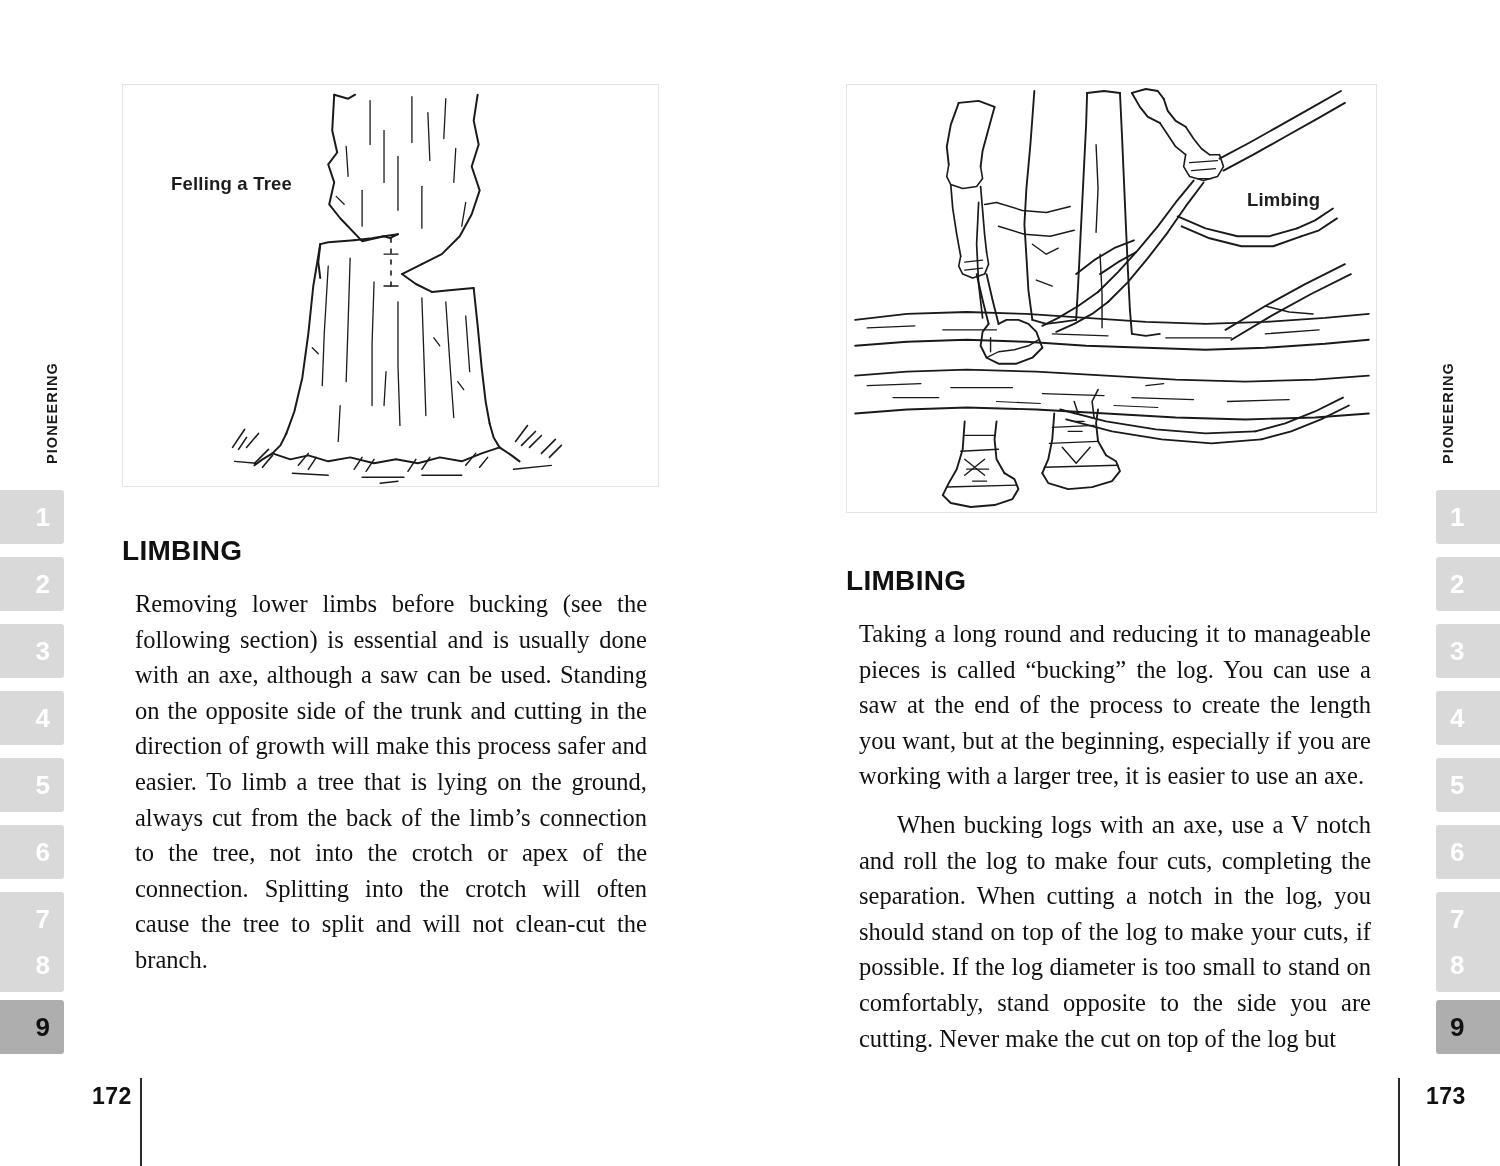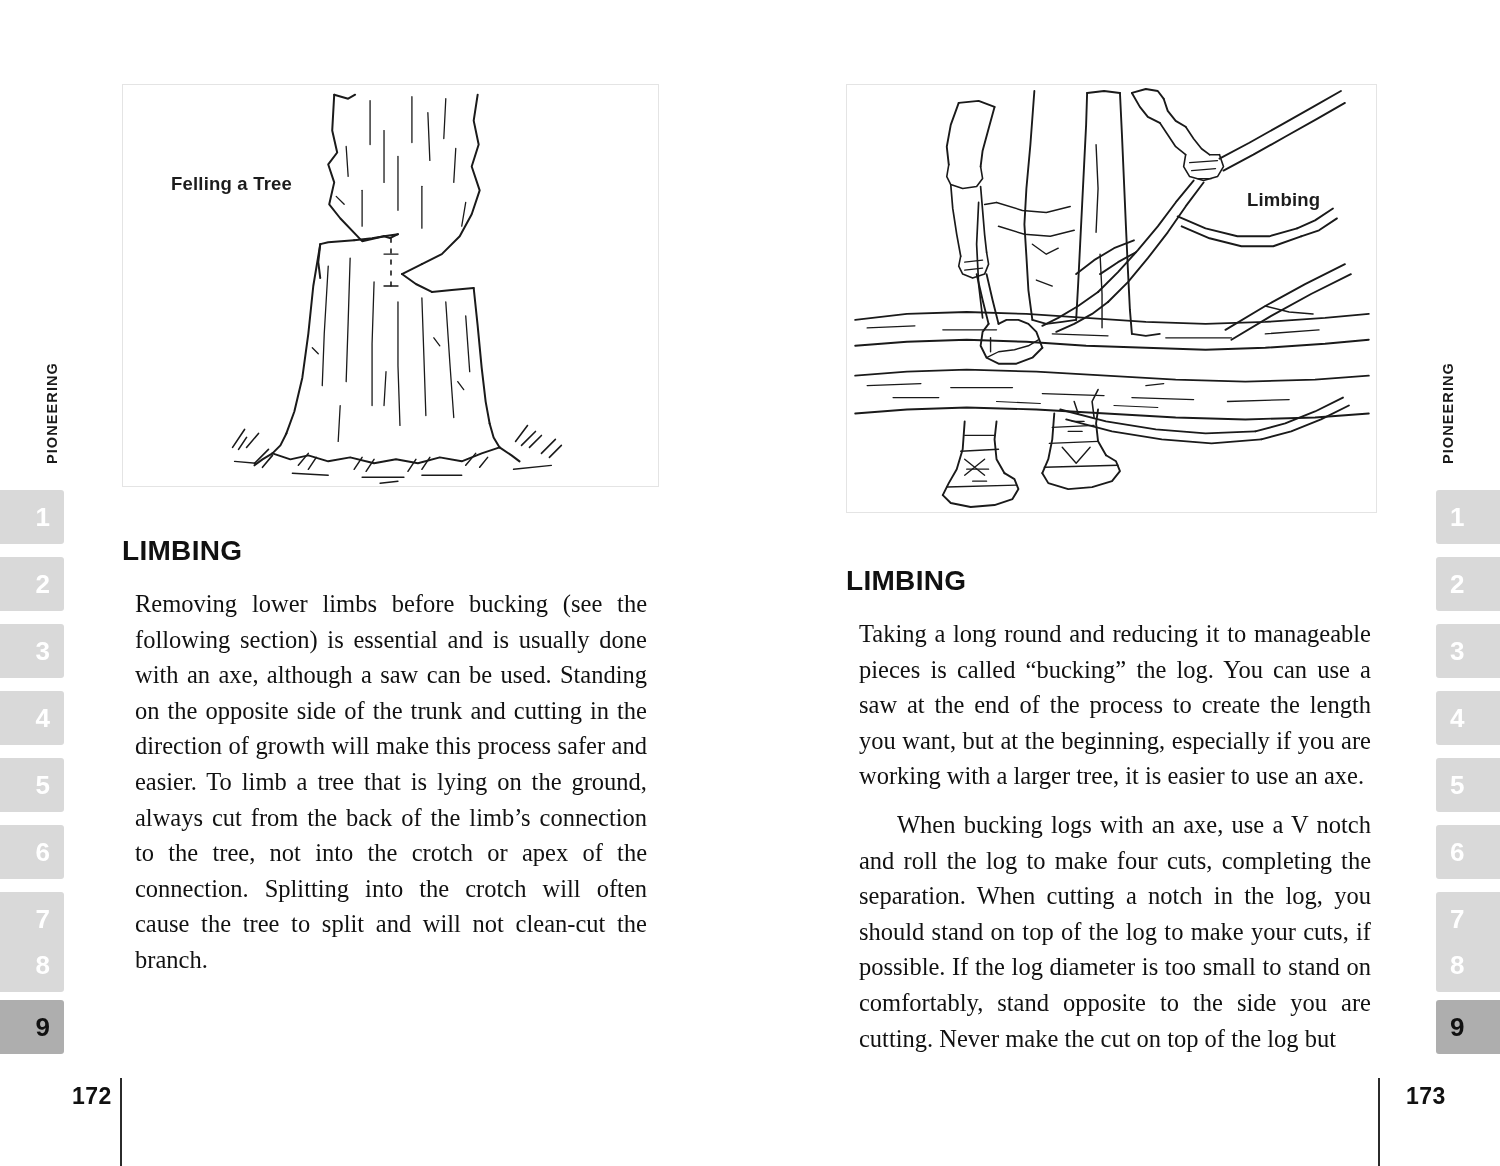--- a/index.html
+++ b/index.html
@@ -149,21 +149,21 @@
   .folio-rule {
     position: absolute;
     bottom: 0;
     width: 1.6px;
     height: 88px;
     background: #2b2b2b;
   }
   .rule-left  { left: 26px; }
   .rule-right { left: 26px; }
 
-  .folio-block { position: absolute; bottom: 0; height: 120px; }
+  .folio-block { position: absolute; bottom: 0; height: 120px; margin-left: 20px; }
   .fb-left  { left: 0px;   width: 130px; }
   .fb-right { left: 604px; width: 130px; }
 </style>
 </head>
 <body>
 
 <div class="spread">
 
   <div class="rail left">
     <div class="rail-title">PIONEERING</div>

